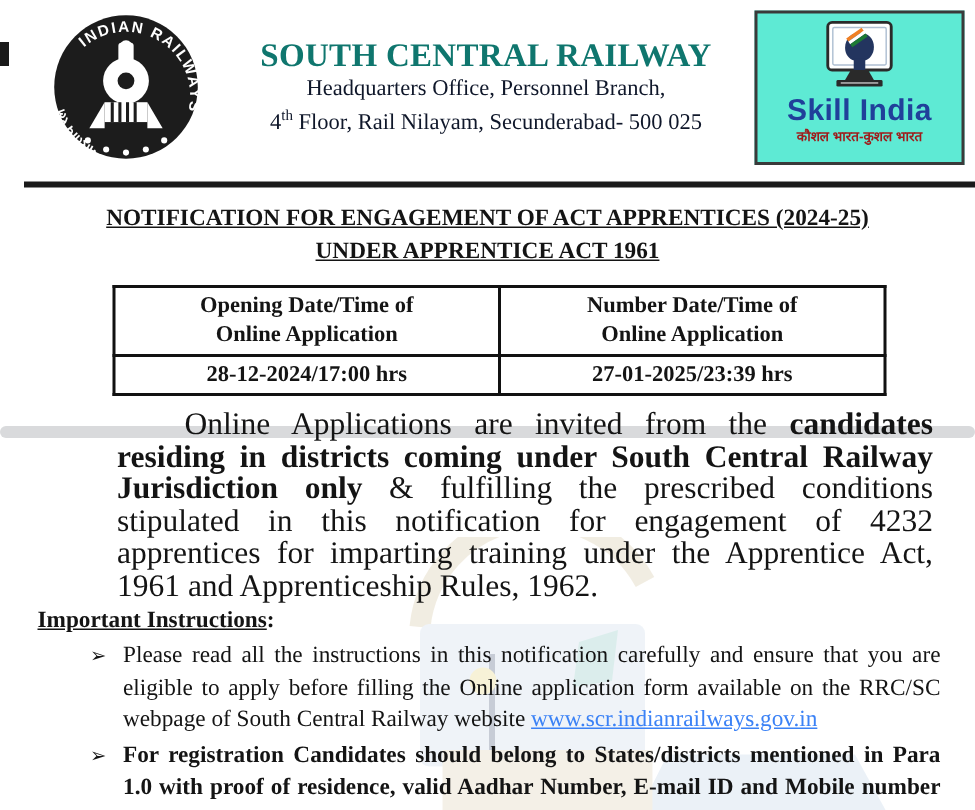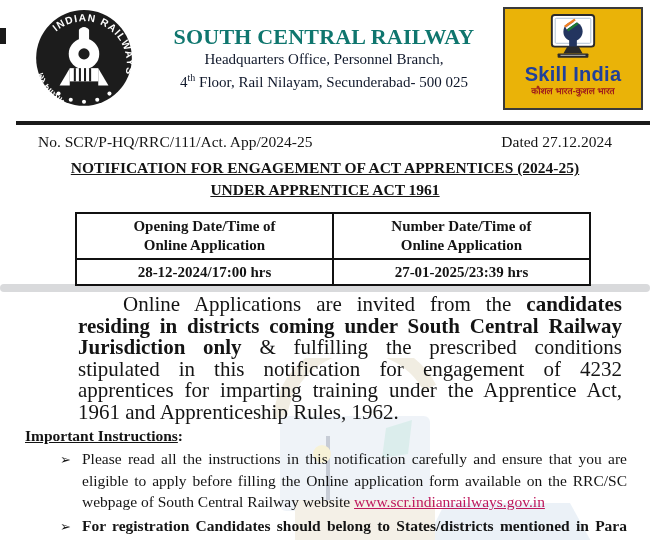--- a/index.html
+++ b/index.html
@@ -10,21 +10,21 @@
   }
   
   .hdr-artifact { position:absolute; left:0; top:28px; width:6px; height:16px; background:#1a1a1a; }
   .rail-logo { position:absolute; left:28px; top:4px; width:112px; height:112px; }
   .head-center { position:absolute; left:140px; top:24px; width:368px; text-align:center; }
   .org-name { font-size:22px; font-weight:bold; color:#0f766e; letter-spacing:.2px; line-height:26px; }
   .addr { font-size:15px; line-height:18.5px; color:#0f172a; }
   .addr sup { font-size:10px; }
   .skill-box {
     position:absolute; right:7px; top:7px; width:140px; height:103px;
-    border:2px solid #3a3a3a; background:#eab308; box-sizing:border-box;
+    border:2px solid #3a3a3a; background:#5eead4; box-sizing:border-box;
     display:flex; flex-direction:column; align-items:center; justify-content:flex-start;
   }
   .skill-word { font-family:"Liberation Sans", sans-serif; font-weight:bold; font-size:20px; color:#20409a; line-height:22px; letter-spacing:.3px; }
   .skill-tag { font-family:"Liberation Sans", sans-serif; font-weight:bold; font-size:9px; color:#9e1b1b; line-height:12px; }
   .top-rule { position:absolute; left:16px; right:0; top:121px; height:4px; background:#1a1a1a; }
   
   .watermark { position:absolute; left:240px; top:358px; width:380px; height:190px; z-index:0; opacity:.55; pointer-events:none; }
   .grey-band { position:absolute; left:0; right:0; top:284px; height:8px; background:#d9dadc; border-radius:4px; z-index:0; }
   
   .doc { position:absolute; left:0; top:131px; width:650px; z-index:1; }
@@ -35,21 +35,21 @@
   table.sched td { border:2px solid #111; text-align:center; font-weight:bold; }
   td.th-cell { font-size:15px; line-height:19px; padding:3px 2px; width:50%; }
   td.val-cell { font-size:15px; line-height:20px; padding:2px; }
   .intro { margin:8px 28px 0 78px; text-align:justify; text-indent:45px; font-size:21px; line-height:21.5px; }
   .instr-head { margin:3px 0 0 25px; font-size:15.5px; font-weight:bold; line-height:20px; }
   .instr-head .u { text-decoration:underline; }
   ul.instr { list-style:none; margin:1px 0 0 0; padding:0; }
   ul.instr li { position:relative; margin:2px 23px 2px 82px; text-align:justify; font-size:15.5px; line-height:21.5px; }
   ul.instr li .glyph { position:absolute; left:-22px; top:1px; font-size:13px; font-family:"DejaVu Sans", sans-serif; }
   .b { font-weight:bold; }
-  a.doc-link { color:#be185d; text-decoration:underline; }
+  a.doc-link { color:#3b82f6; text-decoration:underline; }
 </style>
 </head>
 <body>
 
 <div class="page">
 
   <svg class="watermark" viewBox="0 0 380 190">
     <path d="M 40 60 A 80 80 0 0 1 190 30" fill="none" stroke="#e7dfcc" stroke-width="14"></path>
     <rect x="40" y="58" width="150" height="95" rx="6" fill="#e3ebf4"></rect>
     <rect x="86" y="78" width="4" height="112" fill="#9aa3b5"></rect>
@@ -116,24 +116,20 @@
       <rect x="19" y="43.5" width="26" height="1" fill="#ffffff" opacity=".7"></rect>
     </svg>
     <div class="skill-word">Skill India</div>
     <div class="skill-tag">कौशल भारत-कुशल भारत</div>
   </div>
 
   <div class="top-rule"></div>
 
   <div class="doc">
 
-    <div class="ref-row">
-      <span>No. SCR/P-HQ/RRC/111/Act. App/2024-25</span>
-      <span>Dated 27.12.2024</span>
-    </div>
 
     <div class="doc-title">
       <div><span class="u">NOTIFICATION FOR ENGAGEMENT OF ACT APPRENTICES (2024-25)</span></div>
       <div><span class="u">UNDER APPRENTICE ACT 1961</span></div>
     </div>
 
     <table class="sched">
       <tbody>
         <tr>
           <td class="th-cell">

